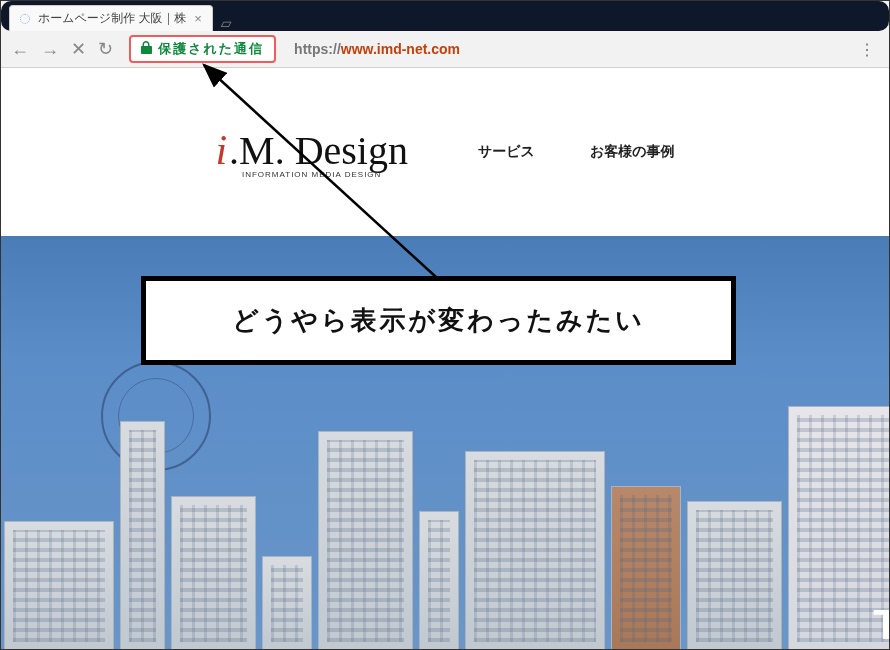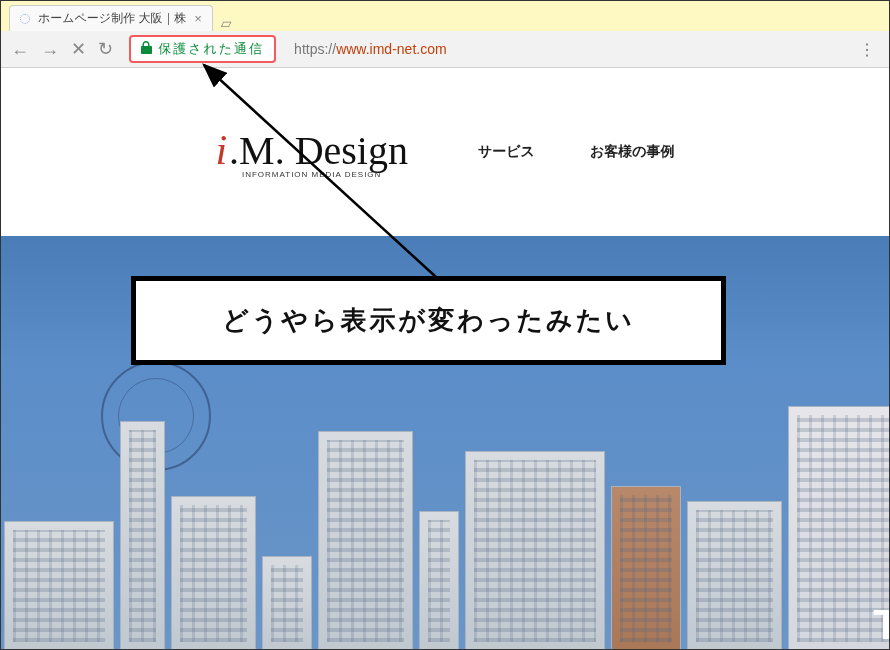--- a/index.html
+++ b/index.html
@@ -6,21 +6,21 @@
     body {
       font-family: Arial, "Hiragino Kaku Gothic ProN", "メイリオ", sans-serif;
       width: 890px;
       height: 650px;
       overflow: hidden;
       position: relative;
       background: #fff;
       border: 1px solid #333;
     }
     .browser-chrome { background: #f2f2f2; border-bottom: 1px solid #d0d0d0; }
-    .tab-bar { height: 30px; display: flex; align-items: flex-end; padding-left: 8px; background: #fef9c3; }
+    .tab-bar { height: 30px; display: flex; align-items: flex-end; padding-left: 8px; background: #0f172a; border-radius: 10px; }
     .tab {
       background: #f9f9f9;
       border: 1px solid #ccc;
       border-bottom: none;
       border-radius: 4px 4px 0 0;
       padding: 5px 10px;
       display: flex;
       align-items: center;
       gap: 8px;
       font-size: 12px;
@@ -41,20 +41,21 @@
       gap: 12px;
     }
     .nav-btn { color: #888; font-size: 18px; cursor: pointer; user-select: none; }
     .address-bar {
       flex: 1;
       display: flex;
       align-items: center;
       gap: 6px;
       height: 26px;
       padding: 0 4px;
+      font-weight: bold;
     }
     .secure-box {
       border: 2px solid #f15b5b;
       border-radius: 4px;
       padding: 3px 10px;
       display: flex;
       align-items: center;
       gap: 6px;
       background: #fff;
     }
@@ -146,21 +147,21 @@
     .ferris-wheel::before {
       content: "";
       position: absolute;
       inset: 15px;
       border: 1px solid rgba(40,60,100,0.4);
       border-radius: 50%;
     }
     .annotation-box {
       position: absolute;
       top: 275px;
-      left: 130px;
+      left: 140px;
       width: 595px;
       background: #fff;
       border: 5px solid #000;
       padding: 22px 20px;
       z-index: 50;
     }
     .annotation-text {
       font-size: 26px;
       font-weight: bold;
       color: #111;

